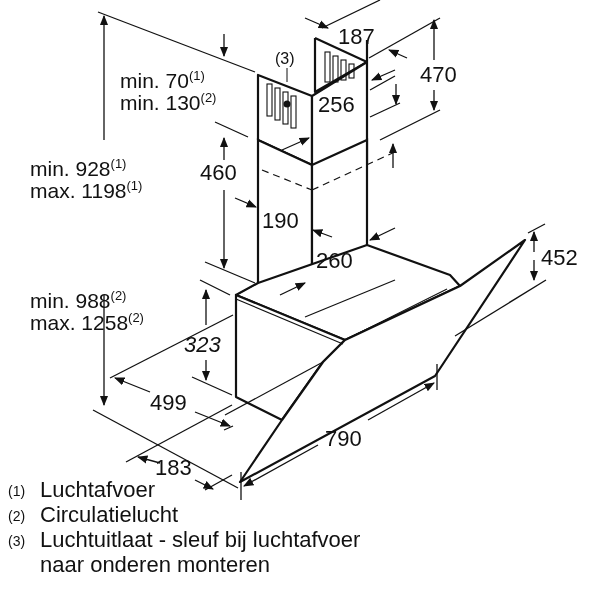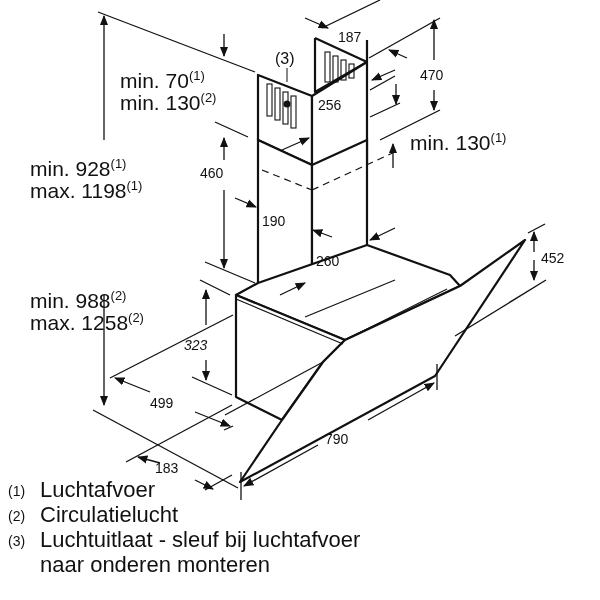--- a/index.html
+++ b/index.html
@@ -2,21 +2,21 @@
 <html><head>
 <meta charset="utf-8">
 <style>
   html, body { margin: 0; padding: 0; background: #ffffff; }
   body { width: 600px; height: 600px; position: relative; overflow: hidden;
          font-family: "Liberation Sans", "DejaVu Sans", sans-serif; color: #111; }
   #stage { position: absolute; left: 0; top: 0; width: 600px; height: 600px; }
   svg { position: absolute; left: 0; top: 0; }
   .lbl { position: absolute; font-size: 21px; line-height: 22px; white-space: nowrap; color: #111; }
   .lbl sup { font-size: 13px; vertical-align: 8px; line-height: 0; }
-  .dim { position: absolute; font-size: 14px; line-height: 22px; white-space: nowrap; color: #111; background: transparent; }
+  .dim { position: absolute; font-size: 22px; line-height: 22px; white-space: nowrap; color: #111; background: transparent; }
   .legend { position: absolute; left: 8px; top: 478px; font-size: 22px; line-height: 24px; }
   .legend .row { display: flex; align-items: flex-start; }
   .legend .num { font-size: 14px; width: 32px; padding-top: 1px; }
   .legend .cont { padding-left: 32px; }
 </style>
 </head>
 <body>
 
 <div id="stage">
 <svg width="600" height="600" viewBox="0 0 600 600">
@@ -150,21 +150,20 @@
 <div class="dim" style="left:184px;top:334px;font-style:italic;">323</div>
 <div class="dim" style="left:150px;top:392px;">499</div>
 <div class="dim" style="left:325px;top:428px;">790</div>
 <div class="dim" style="left:155px;top:457px;">183</div>
 
 <div class="lbl" style="left:120px;top:70px;">
   <div><span>min. 70</span><sup>(1)</sup></div>
   <div><span>min. 130</span><sup>(2)</sup></div>
 </div>
 <div class="lbl" style="left:410px;top:132px;">
-  <div><span>min. 130</span><sup>(1)</sup></div>
 </div>
 <div class="lbl" style="left:30px;top:158px;">
   <div><span>min. 928</span><sup>(1)</sup></div>
   <div><span>max. 1198</span><sup>(1)</sup></div>
 </div>
 <div class="lbl" style="left:30px;top:244px;margin-top:46px;">
   <div><span>min. 988</span><sup>(2)</sup></div>
   <div><span>max. 1258</span><sup>(2)</sup></div>
 </div>
 

